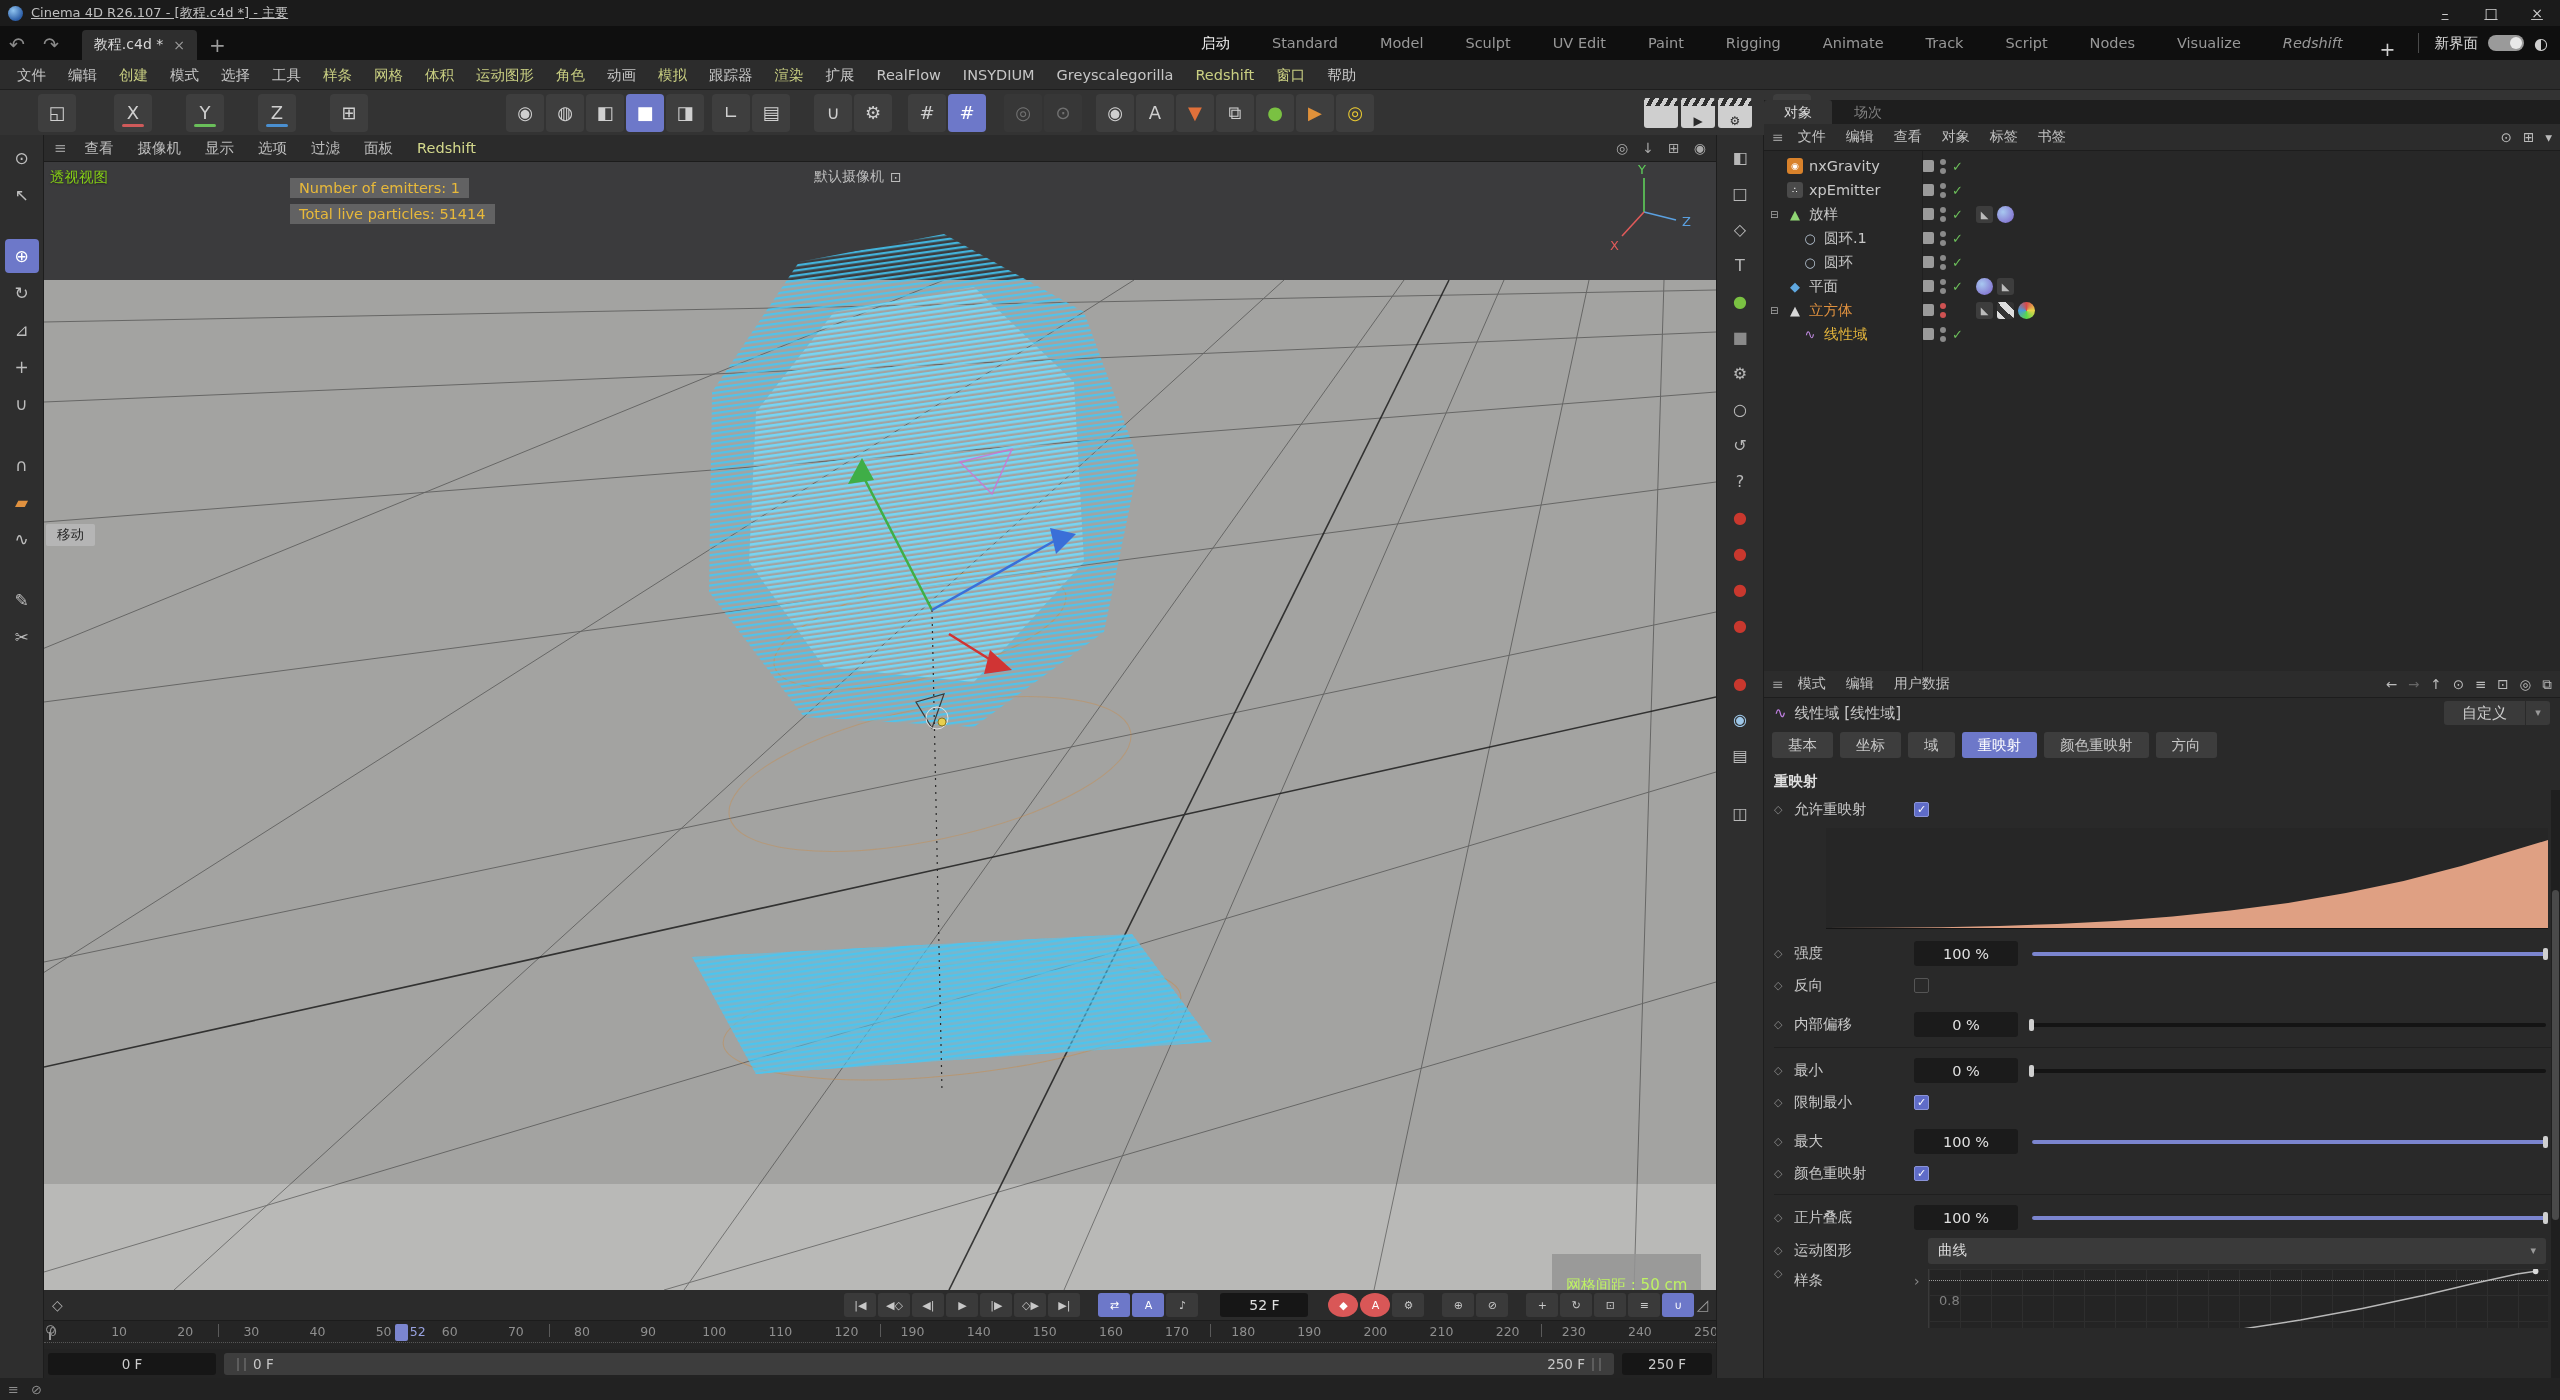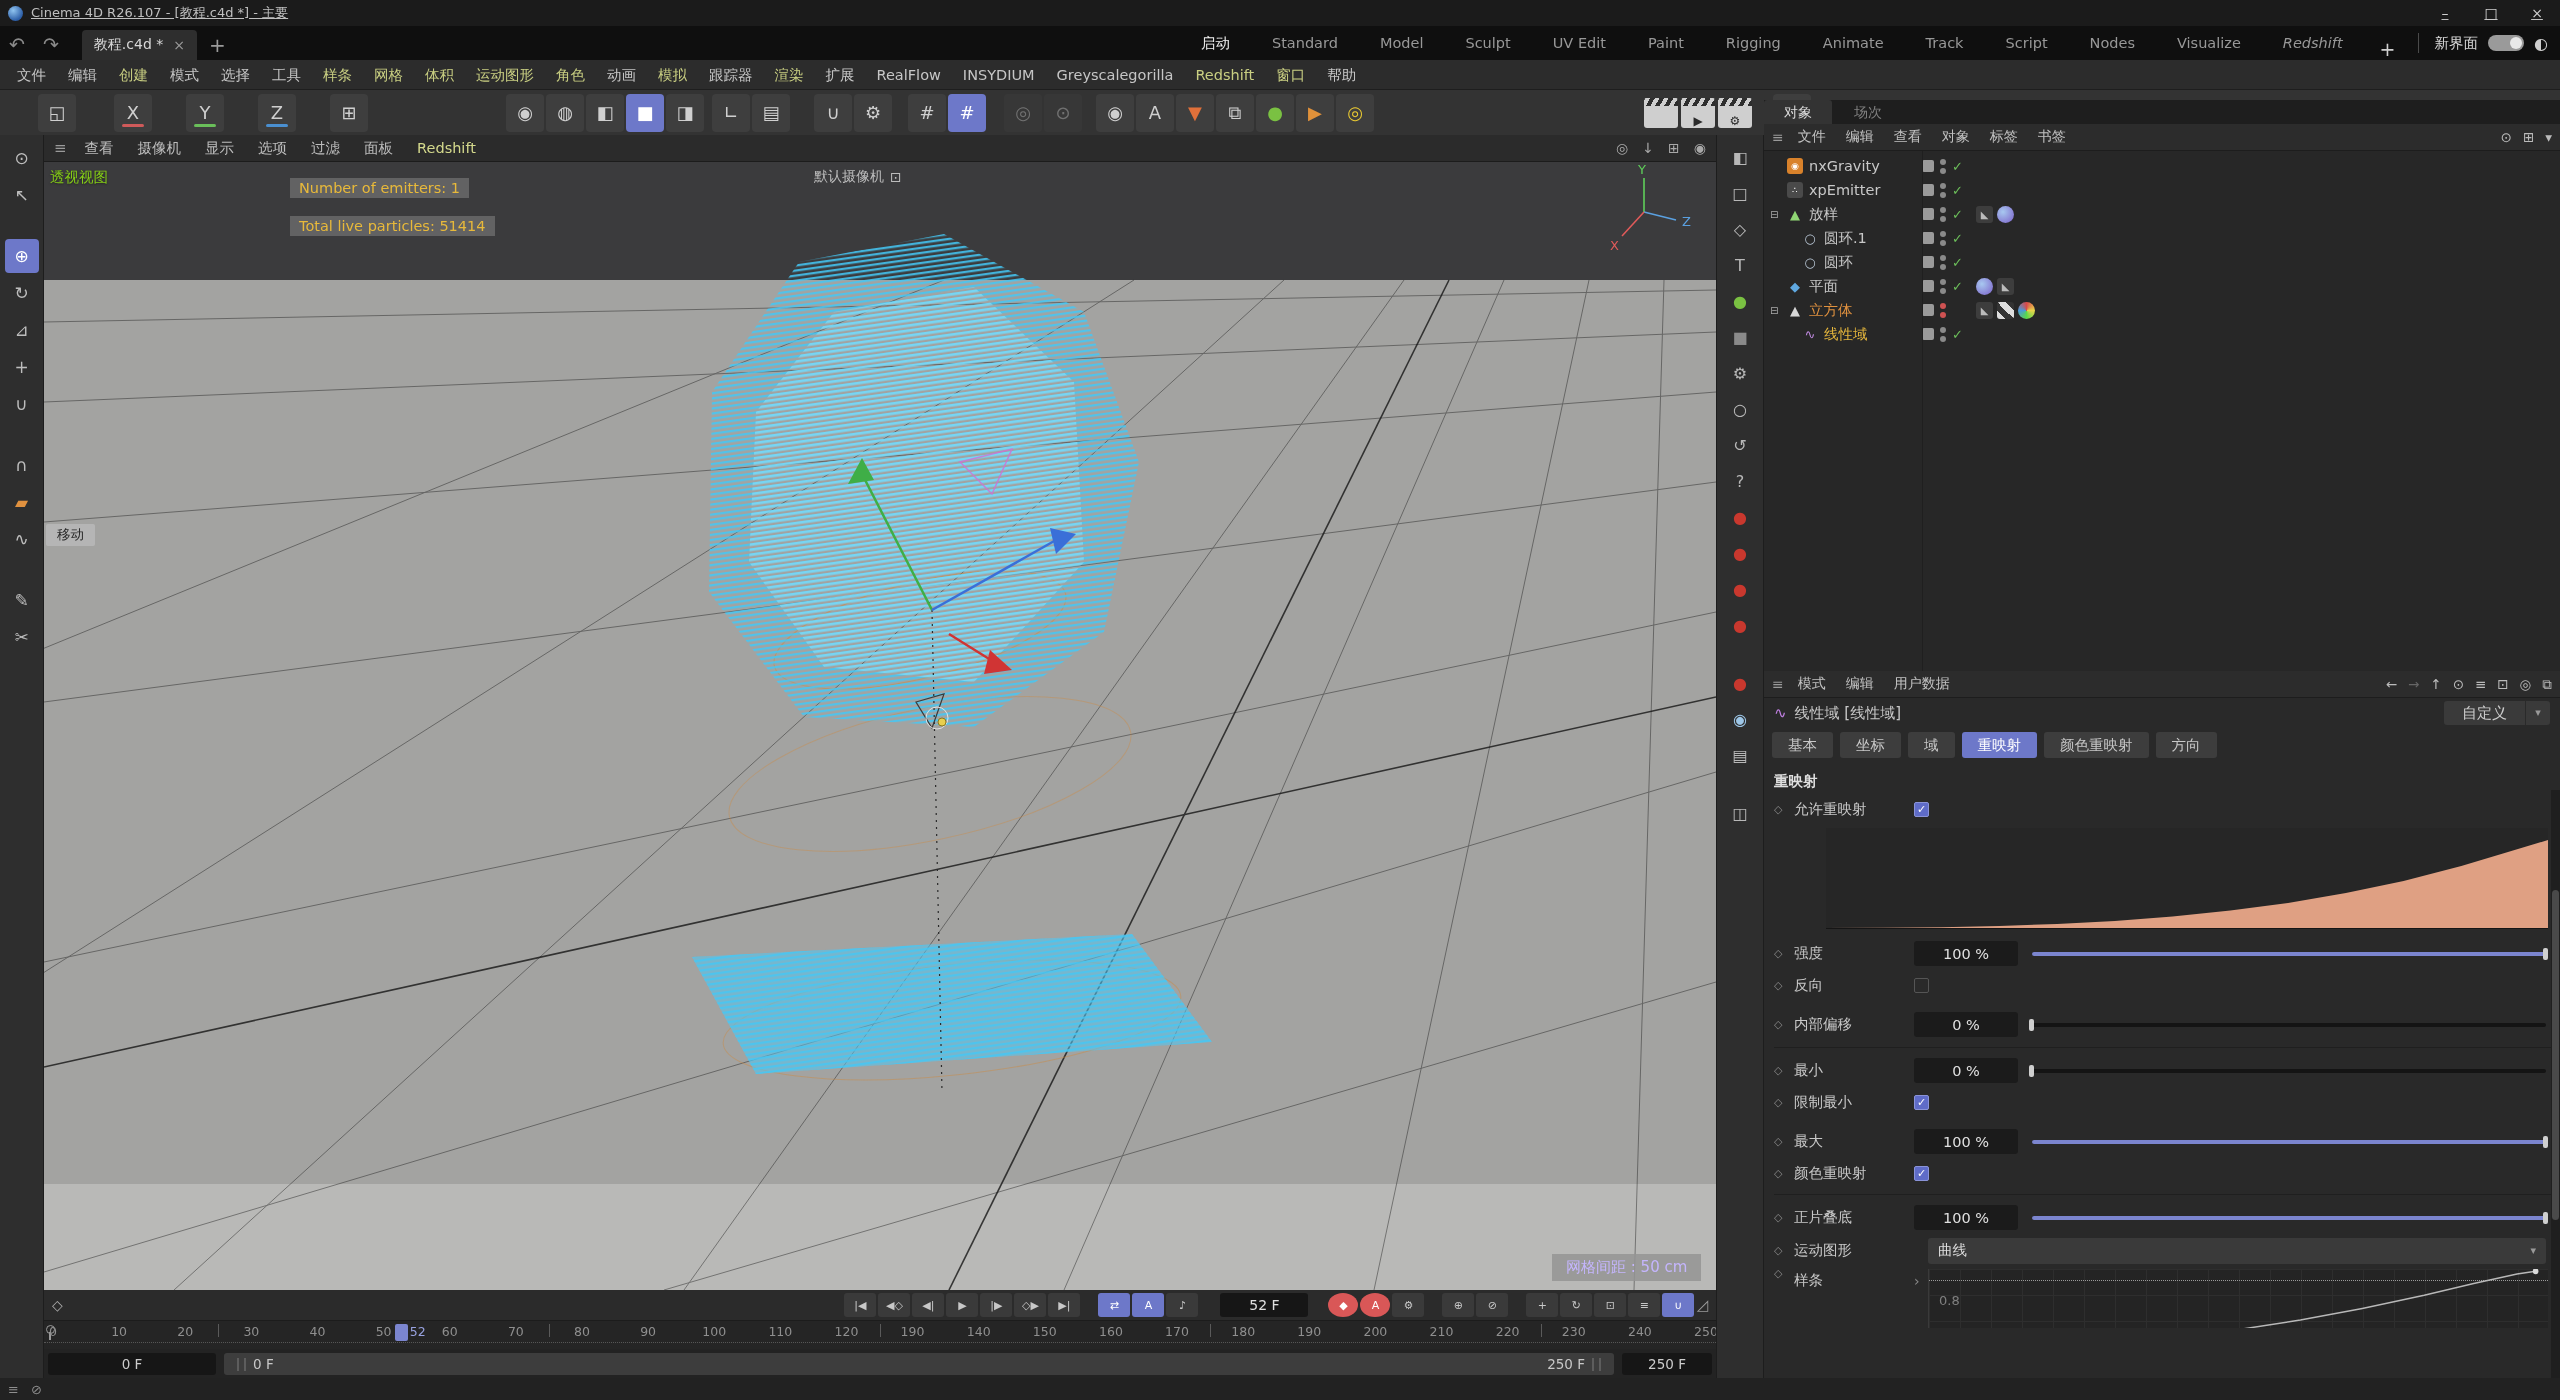--- a/index.html
+++ b/index.html
@@ -56,24 +56,24 @@
   #vpmenu{height:27px;background:#2b2b2b;display:flex;align-items:center;padding:0 10px;border-bottom:1px solid #1c1c1c;box-sizing:border-box;}
   #vpmenu .burger{color:#9a9a9a;font-size:15px;margin-right:6px;}
   .vpm{padding:0 12px;color:#bdbdbd;font-size:14.5px;}
   .vpm.acc{color:#d4d98c;}
   #vp-right-icons{margin-left:auto;display:flex;gap:14px;color:#a8a8a8;font-size:14px;}
   #vpcanvas{position:relative;width:1672px;height:1128px;overflow:hidden;}
   #vpcanvas svg{position:absolute;left:0;top:0;}
   .ovl{position:absolute;white-space:nowrap;}
   #ovl-view{left:6px;top:6px;color:#84cc16;text-shadow:0 1px 2px #222;font-size:14.5px;}
   #ovl-cam{left:770px;top:6px;color:#bcbcbc;font-size:14px;display:flex;gap:6px;align-items:center;}
-  #ovl-emit{left:246px;top:16px;display:flex;flex-direction:column;gap:18px;}
+  #ovl-emit{left:246px;top:16px;display:flex;flex-direction:column;gap:6px;}
   #ovl-emit div{background:rgba(125,125,125,.6);color:#e8b93a;padding:2px 9px;font-size:14.5px;width:fit-content;}
   #ovl-move{left:2px;top:362px;background:rgba(185,185,185,.85);color:#2a2a2a;padding:2px 11px;font-size:13.5px;border-radius:2px;}
-  #ovl-grid{left:1508px;top:1092px;background:rgba(148,148,148,.85);color:#c4b5fd;padding:4px 14px;font-size:15px;}
+  #ovl-grid{left:1508px;top:1092px;background:rgba(148,148,148,.85);color:#bef264;padding:22px 14px;font-size:15px;}
   
   #rstrip{left:1716px;top:135px;width:48px;height:1243px;background:#2e2e2e;border-left:1px solid #1d1d1d;border-right:1px solid #1d1d1d;
           box-sizing:border-box;display:flex;flex-direction:column;align-items:center;padding-top:6px;}
   .rsic{width:34px;height:32px;display:flex;align-items:center;justify-content:center;font-size:16px;color:#b8b8b8;margin-bottom:4px;border-radius:4px;}
   .rgap{height:22px;}
   
   #rpanel{left:1764px;top:100px;width:796px;height:1278px;background:#292929;}
   .ptabs{height:24px;background:#1e1e1e;display:flex;align-items:flex-end;}
   .ptab{padding:0 20px;line-height:24px;background:#333;color:#ddd;font-size:14px;border-radius:3px 3px 0 0;margin-right:2px;}
   .ptab.off{background:transparent;color:#808080;}

